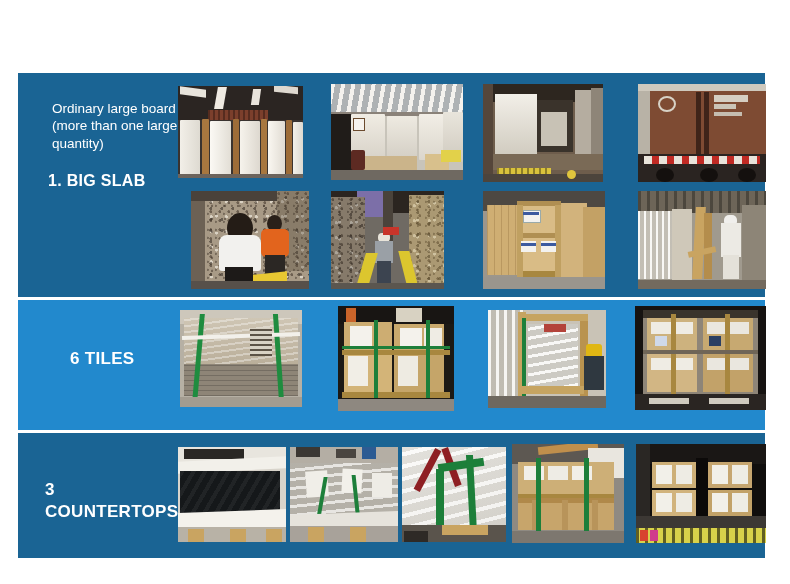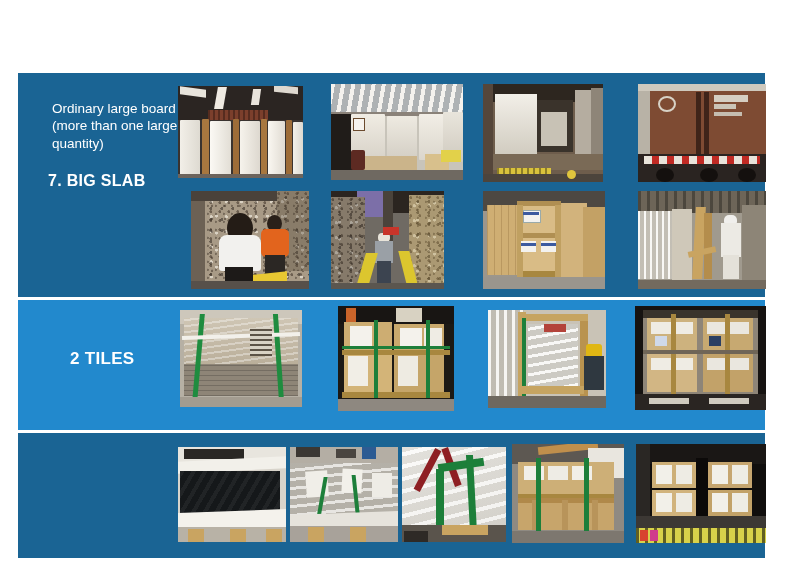--- a/index.html
+++ b/index.html
@@ -81,21 +81,21 @@
 </head>
 <body>
 
 <div class="slide">
 
 
   <div class="panel panel--dark" id="panel-slab" style="background: rgb(26, 100, 148);">
 
     <div class="labels">
       <div class="lbl lbl--body" id="label-ordinary">Ordinary large board (more than one large quantity)</div>
-      <div class="lbl lbl--head" id="label-big-slab">7. BIG SLAB</div>
+      <div class="lbl lbl--head" id="label-big-slab">1. BIG SLAB</div>
     </div>
 
     <div class="photo" style="left:160px;top:13px;width:125px;height:92px;">
       <div class="ph-inner" style="background:#3a3330;">
         <div style="position:absolute;left:0;top:0;right:0;height:34px;background:#2b2522;"></div>
         <div style="position:absolute;left:0;top:0;right:0;height:34px;" class="ribbed-roof;"></div>
         <div style="position:absolute;left:2px;top:2px;width:26px;height:8px;background:#e8e4dc;transform:skewY(8deg);"></div>
         <div style="position:absolute;left:38px;top:1px;width:9px;height:22px;background:#efeae2;transform:skewX(-10deg);"></div>
         <div style="position:absolute;left:74px;top:3px;width:8px;height:16px;background:#e9e4dc;transform:skewX(-8deg);"></div>
         <div style="position:absolute;left:96px;top:0px;width:24px;height:7px;background:#ded8cf;transform:skewY(6deg);"></div>
@@ -252,21 +252,21 @@
         <div style="position:absolute;left:104px;top:14px;width:24px;bottom:6px;background:#8d8577;" class="corrugate"></div>
         <div class="floor" style="height:9px;background:#736a5e;"></div>
       </div>
     </div>
 
   </div>
 
   <div class="panel panel--light" id="panel-tiles" style="background: rgb(34, 137, 205);">
 
     <div class="labels">
-      <div class="lbl lbl--head" id="label-tiles">2 TILES</div>
+      <div class="lbl lbl--head" id="label-tiles">6 TILES</div>
     </div>
 
     <div class="photo" style="left:162px;top:10px;width:122px;height:97px;">
       <div class="ph-inner" style="background:#b6b0a4;">
         <div style="position:absolute;left:0;top:0;right:0;height:14px;background:#cdc7bb;"></div>
         <div style="position:absolute;left:4px;top:8px;right:4px;height:48px;background:linear-gradient(180deg,#cfc6b4,#b9ae99);"></div>
         <div style="position:absolute;left:4px;top:8px;right:4px;height:48px;background:repeating-linear-gradient(-8deg,rgba(255,255,255,.35) 0 2px,transparent 2px 6px);"></div>
         <div style="position:absolute;left:4px;top:54px;right:4px;height:32px;background:#8e8577;"></div>
         <div style="position:absolute;left:4px;top:54px;right:4px;height:32px;background:repeating-linear-gradient(0deg,rgba(0,0,0,.18) 0 1px,transparent 1px 5px);"></div>
         <div class="strap" style="left:16px;top:4px;width:5px;height:88px;background:#1f8c3f;transform:skewX(-5deg);"></div>
@@ -338,20 +338,23 @@
         <div class="floor" style="height:16px;background:#2a2522;"></div>
         <div style="position:absolute;left:14px;top:92px;width:40px;height:6px;background:#cfcabf;"></div>
         <div style="position:absolute;left:74px;top:92px;width:40px;height:6px;background:#cfcabf;"></div>
       </div>
     </div>
 
   </div>
 
   <div class="panel panel--dark" id="panel-countertops" style="background: rgb(26, 100, 148);">
 
+    <div class="labels">
+      <div class="lbl lbl--head" id="label-countertops">3 COUNTERTOPS</div>
+    </div>
 
     <div class="photo" style="left:160px;top:14px;width:108px;height:95px;">
       <div class="ph-inner" style="background:#d8d4cb;">
         <div style="position:absolute;left:0;top:0;right:0;height:16px;background:#e8e5de;"></div>
         <div style="position:absolute;left:6px;top:2px;width:60px;height:10px;background:#2a2724;"></div>
         <div style="position:absolute;left:0;top:12px;right:0;height:12px;background:#f2f0ea;transform:skewY(-3deg);"></div>
         <div style="position:absolute;left:2px;top:24px;right:6px;height:44px;background:#15181a;"></div>
         <div style="position:absolute;left:2px;top:24px;right:6px;height:44px;background:repeating-linear-gradient(120deg,rgba(255,255,255,.05) 0 4px,transparent 4px 10px);"></div>
         <div style="position:absolute;left:0;top:64px;right:0;height:18px;background:#f4f2ec;transform:skewY(-2deg);"></div>
         <div style="position:absolute;left:0;top:80px;right:0;height:15px;background:#b8b2a6;"></div>

